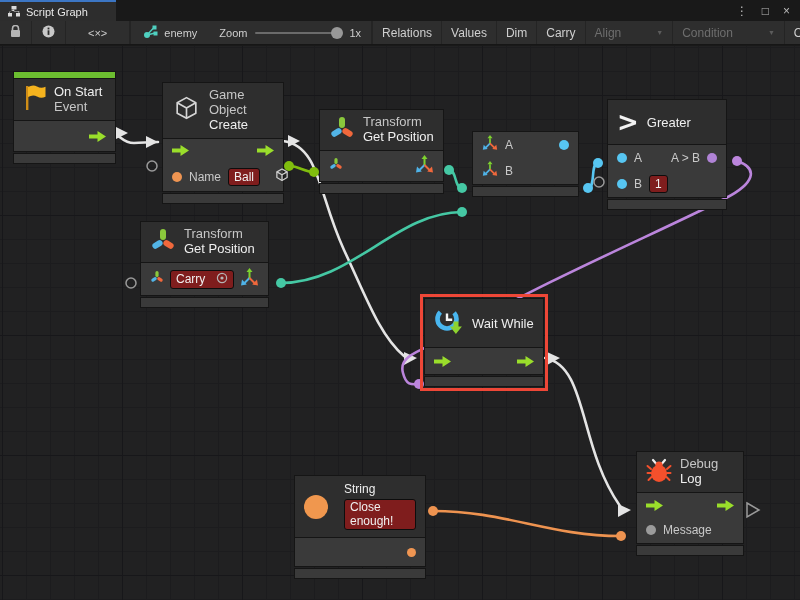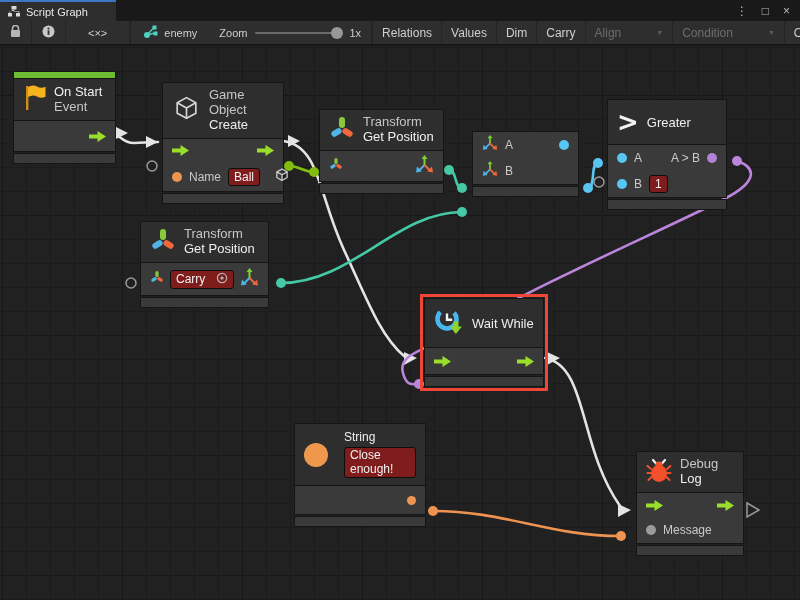--- a/index.html
+++ b/index.html
@@ -459,21 +459,21 @@
         <span class="flowarrow">
           <svg width="17" height="11" viewBox="0 0 17 11">
               <path d="M0 3.5h8.5V0L17 5.5 8.5 11V7.5H0z" fill="#9ade2b"></path>
             </svg>
         </span>
       </div>
     </div>
     <div class="nfoot"></div>
   </div>
 
-  <div class="node" style="left:295px;top:424px;width:130px">
+  <div class="node" style="left:295px;top:476px;width:130px">
     <div class="nhead" style="padding:7px 9px">
       <span class="bigdot"></span>
       <div class="tstack" style="gap:2px">
         <div class="tbig" style="font-size:12px"></div>
       </div>
       <div class="tstack" style="gap:2px;margin-left:-32px;padding-left:32px">
         <div class="tbig" style="font-size:12px">String</div>
         <div class="field">
             <span>Close enough!</span>
           </div>

